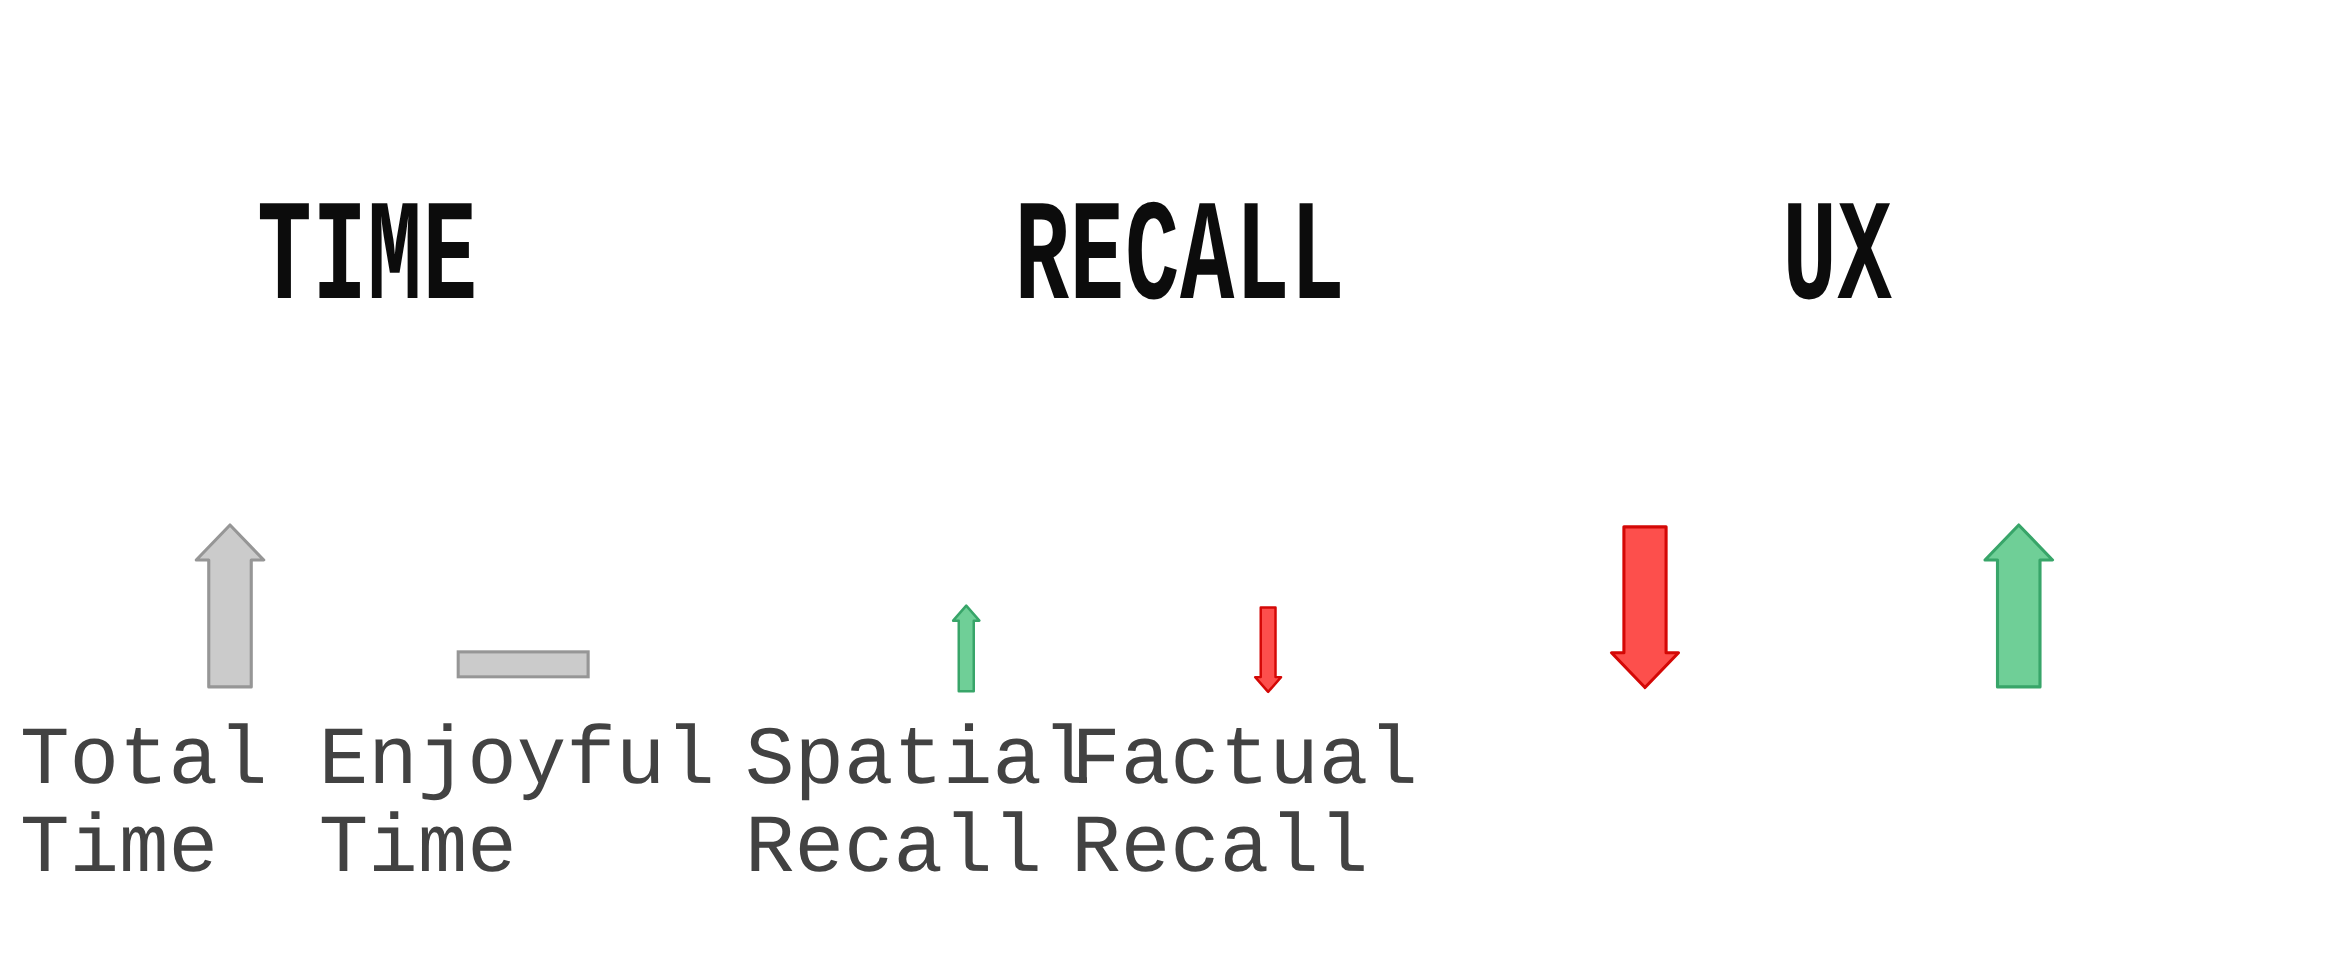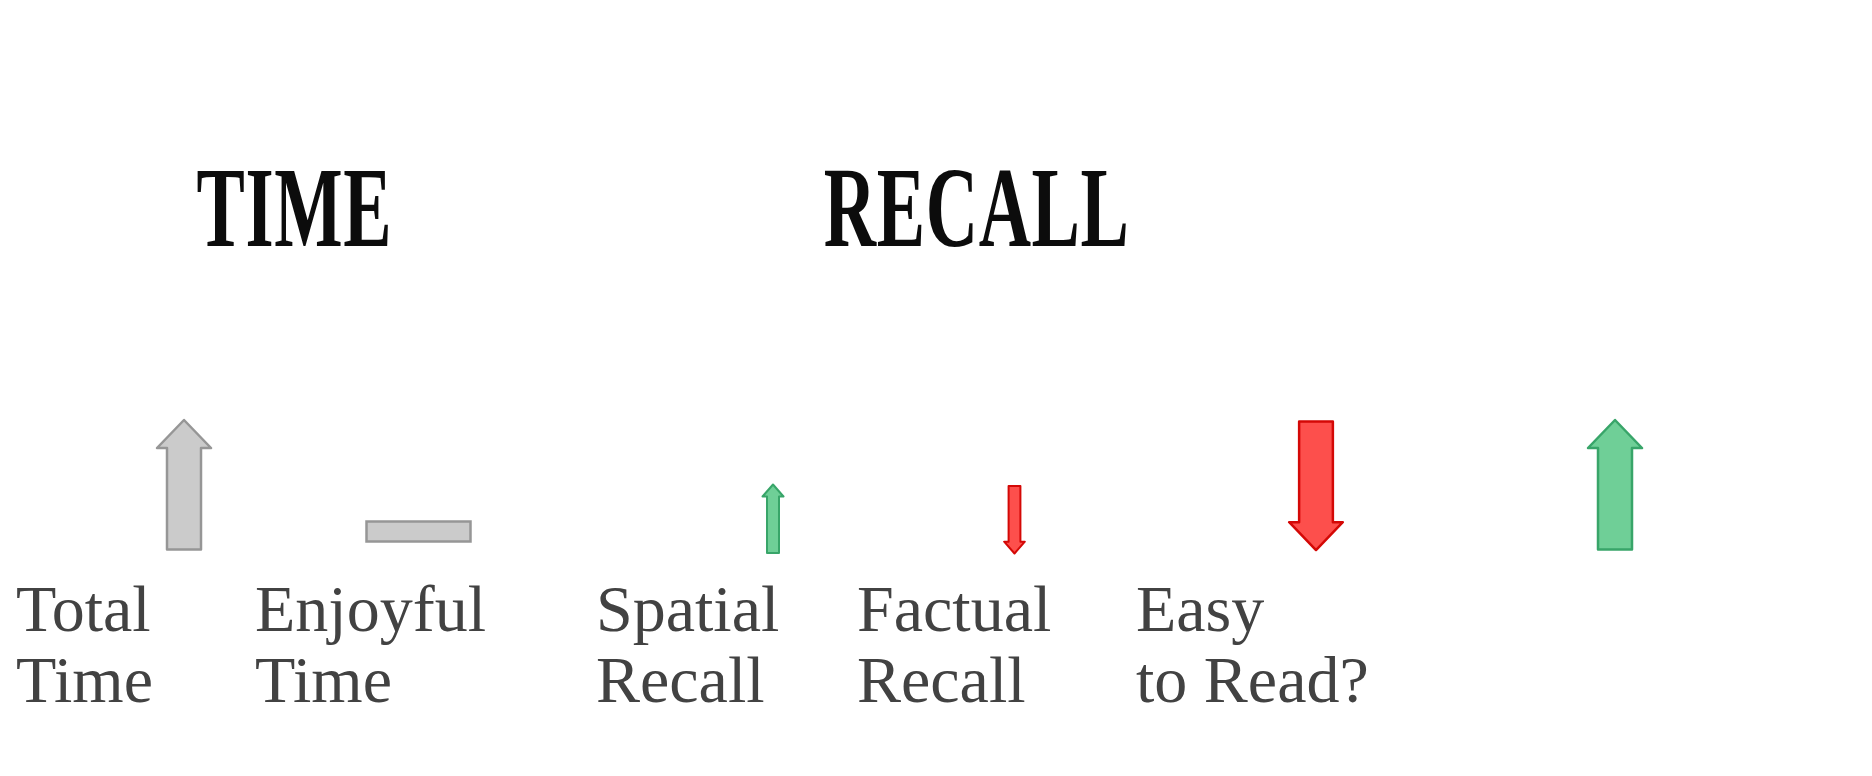--- a/index.html
+++ b/index.html
@@ -2,21 +2,21 @@
 <html><head>
 <meta charset="utf-8">
 <style>
   html, body { margin: 0; padding: 0; background: #ffffff; }
 
   #canvas {
     position: relative;
     width: 1872px;
     height: 776px;
     background: var(--slide-bg, #ffffff);
-    font-family: Liberation Serif, serif;
+    font-family: Liberation Mono, monospace;
     overflow: hidden;
   }
 
   
   .section-header {
     position: absolute;
     top: 150px;
     width: 400px;
     text-align: center;
     font-size: 115px;
@@ -58,20 +58,23 @@
 <div id="canvas" style="--slide-bg: #ffffff; --header-color: #0c0c0c; --label-color: #424242; --gray-fill: #cbcbcb; --gray-stroke: #969696; --green-fill: #6fcf97; --green-stroke: #38a569; --red-fill: #fd4f4c; --red-stroke: #d40806;">
 
   <div class="section-header" style="left:94px">
     <span class="condense">TIME</span>
   </div>
 
   <div class="section-header" style="left:734px">
     <span class="condense">RECALL</span>
   </div>
 
+  <div class="section-header" style="left:1270px">
+    <span class="condense">UX</span>
+  </div>
 
   <svg class="indicator gray" style="left:155px; top:418px" width="58" height="134" viewBox="0 0 58 134">
     <polygon points="29,2 56,30 46,30 46,131.5 12,131.5 12,30 2,30" stroke-width="2.5" stroke-linejoin="round"></polygon>
   </svg>
 
   <svg class="indicator gray" style="left:365px; top:520px" width="107" height="23" viewBox="0 0 107 23">
     <rect x="1.5" y="1.5" width="104" height="20" stroke-width="2.5"></rect>
   </svg>
 
   <svg class="indicator green" style="left:761px; top:483px" width="24" height="72" viewBox="0 0 24 72">
@@ -95,17 +98,15 @@
 
   <div class="metric-label" style="left:255px">Enjoyful
 Time</div>
 
   <div class="metric-label" style="left:596px">Spatial
 Recall</div>
 
   <div class="metric-label" style="left:857px">Factual
 Recall</div>
 
-  <div class="metric-label" style="left:1136px">Easy
-to Read?</div>
 
 
 </div>
 
 </body></html>

